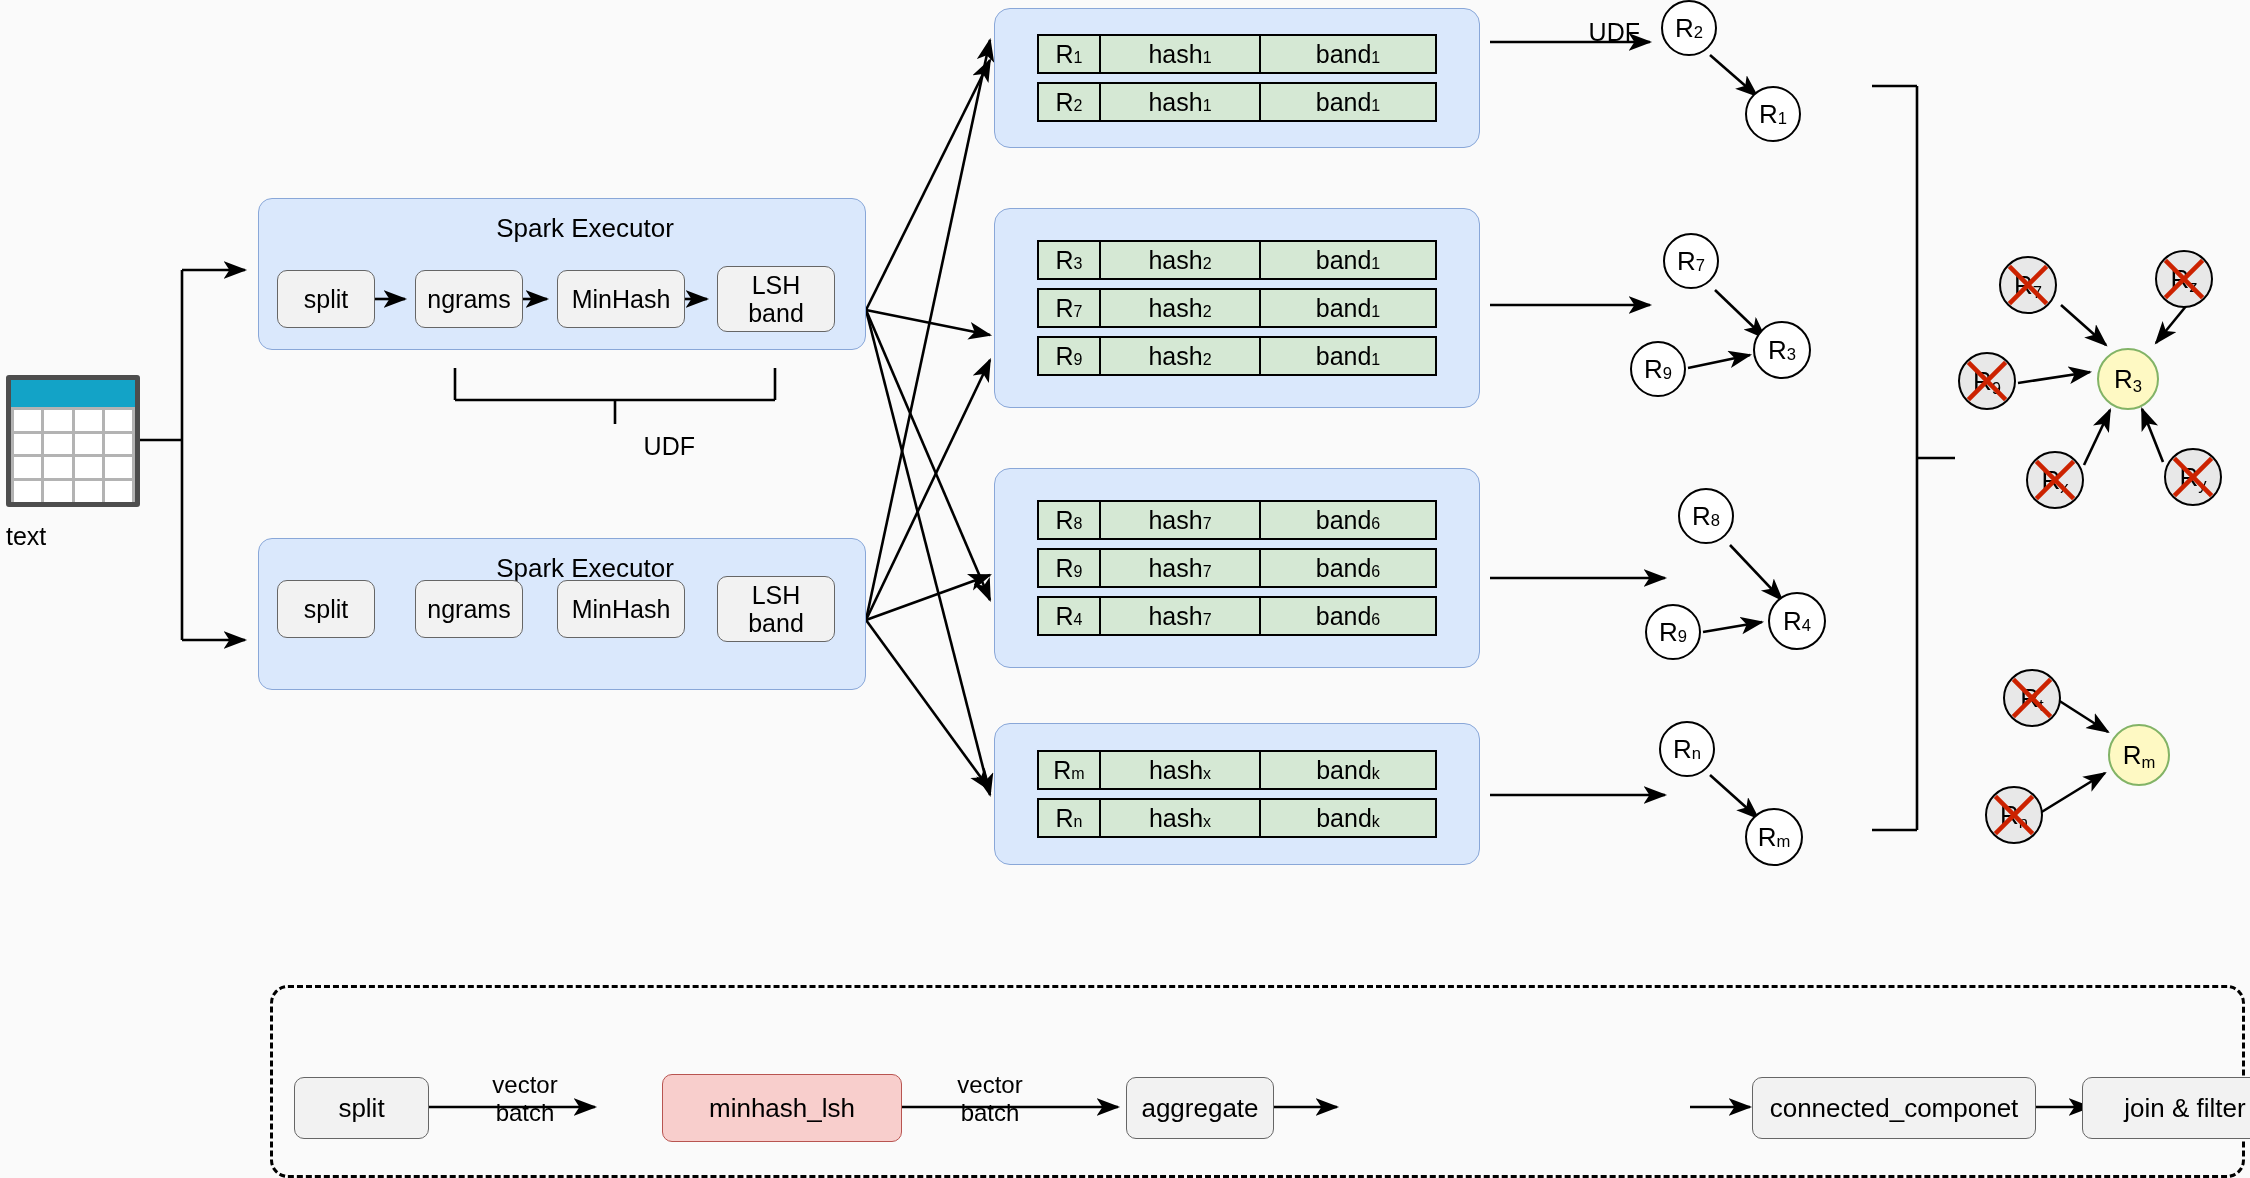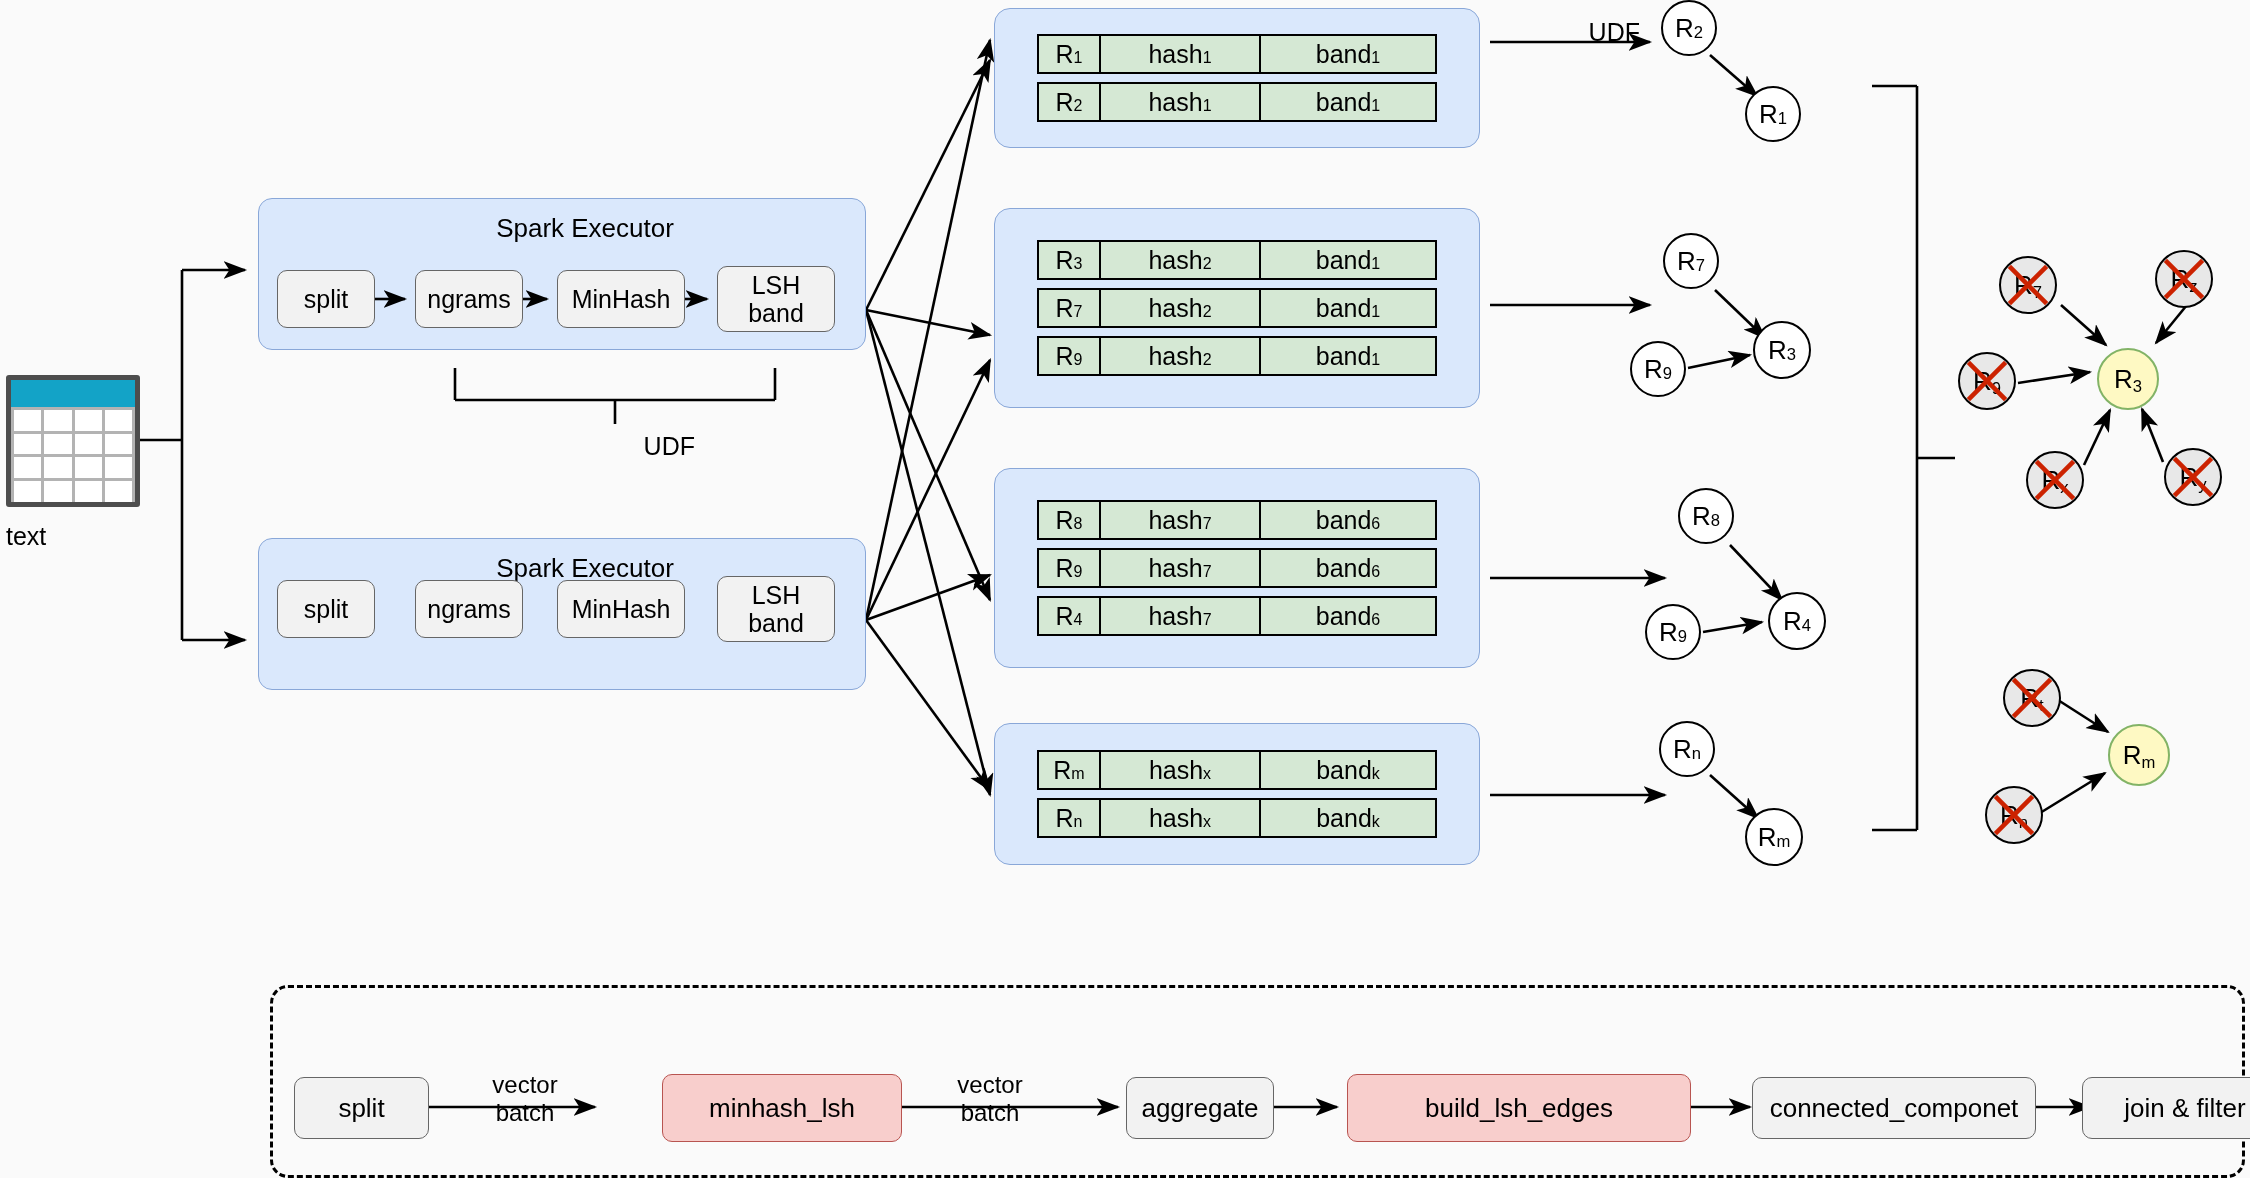--- a/index.html
+++ b/index.html
@@ -307,21 +307,20 @@
   </div>
   <div class="gnode keep" style="left:2108px;top:724px;width:62px;height:62px;">
       <span>R<sub>m</sub></span>
     </div>
 
   <div class="fusion" style="left:270px;top:985px;width:1975px;height:193px;"></div>
 
   <div class="fbox grey" style="left:294px;top:1077px;width:135px;height:62px;">split</div>
   <div class="fbox red" style="left:622px;top:1074px;width:240px;height:68px;margin-left:40px;">minhash_lsh</div>
   <div class="fbox grey" style="left:1126px;top:1077px;width:148px;height:62px;">aggregate</div>
-  <div class="fbox red" style="left:1347px;top:1074px;width:344px;height:68px;">build_lsh_edges</div>
   <div class="fbox grey" style="left:1752px;top:1077px;width:284px;height:62px;">connected_componet</div>
   <div class="fbox grey" style="left:2082px;top:1077px;width:206px;height:62px;">join &amp; filter</div>
 
   <div class="edge-label" style="left:460px;top:1071px;width:130px;">
     <span>vector<br>batch</span>
   </div>
   <div class="edge-label" style="left:925px;top:1071px;width:130px;">
     <span>vector<br>batch</span>
   </div>
 

